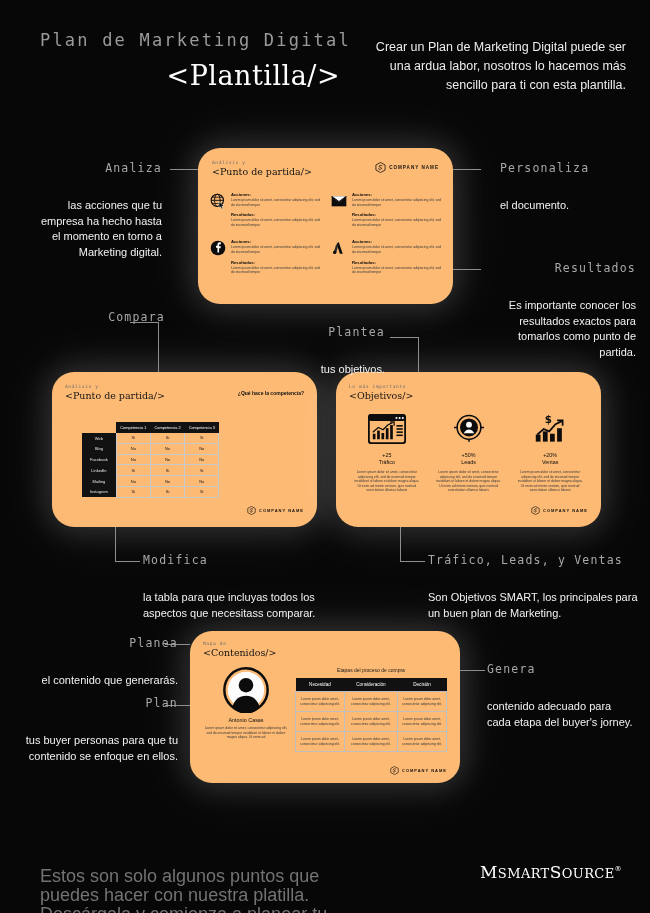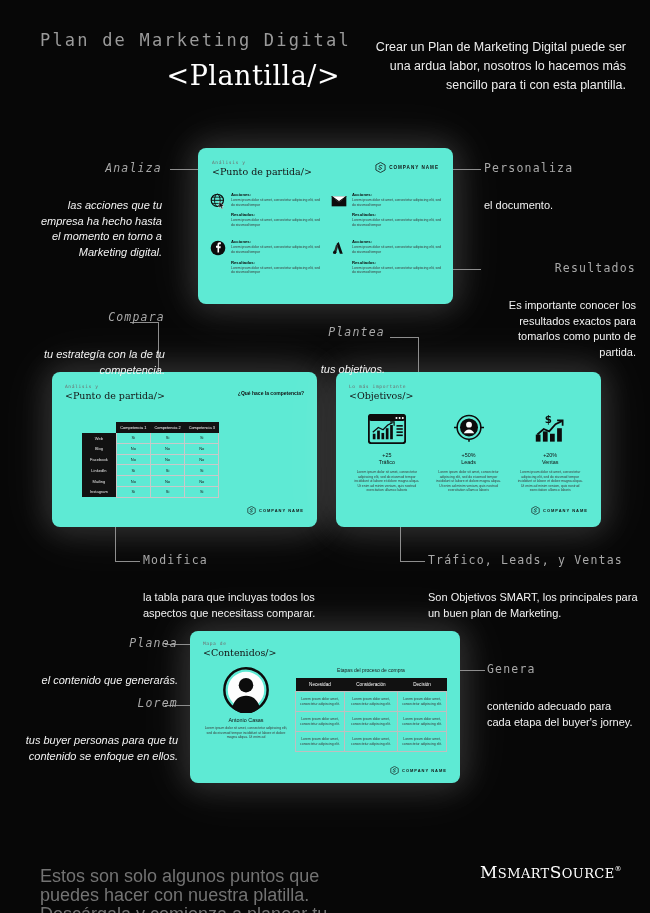--- a/index.html
+++ b/index.html
@@ -41,22 +41,22 @@
     font-size: 27px; color: #ffffff; margin-top: 10px; letter-spacing: .5px;
   }
   .hdr-right {
     position: absolute; left: 368px; top: 38px; width: 258px;
     text-align: right; color: #ededed; font-size: 12.5px; line-height: 19px;
   }
 
   
   .card {
     position: absolute;
-    background: #5eead4;
-    border-radius: 8px;
+    background: #fdba74;
+    border-radius: 22px;
     box-shadow: 0 0 30px 6px rgba(255,255,255,0.14), 0 0 60px 12px rgba(255,255,255,0.06);
     overflow: hidden;
   }
   .card-hdr-small {
     font-family: "DejaVu Sans Mono", monospace;
     font-size: 4.6px; color: #6d6d6d; letter-spacing: .6px;
   }
   .card-hdr-big {
     font-family: "DejaVu Serif", serif;
     font-size: 9.5px; color: #141414; margin-top: 1px;
@@ -75,21 +75,21 @@
   .lbl { font-size: 4.2px; font-weight: bold; color: #0c0c0c; margin-bottom: 1px; }
 
   
   .ln { position: absolute; background: #8e8e8e; }
   .ln-h { height: 1px; }
   .ln-v { width: 1px; }
 
   
   .ann { position: absolute; }
   .ann-title { font-size: 11.5px; margin-bottom: 3px; }
-  .ann-r { text-align: right; font-style: italic; }
+  .ann-r { text-align: right; }
   .ann-l { text-align: left; }
 
   
   table.cmp { border-collapse: collapse; font-family: "Liberation Sans", sans-serif; }
   table.cmp th.chead {
     background: #121212; color: #fff; font-size: 3.9px; font-weight: normal;
     padding: 3px 4px; text-align: center; white-space: nowrap;
   }
   table.cmp th.rhead {
     background: #121212; color: #e6e6e6; font-size: 4px; font-weight: normal;
@@ -224,21 +224,21 @@
   </div>
 
   <div class="ln ln-h" style="left:170px; top:169px; width:28px;"></div>
   <div class="ln ln-h" style="left:453px; top:169px; width:28px;"></div>
   <div class="ln ln-h" style="left:453px; top:269px; width:28px;"></div>
 
   <div class="ann ann-r" style="left:30px; top:161px; width:132px;">
     <div class="ann-title mono-head">Analiza</div>
     <div class="body-txt">las acciones que tu empresa ha hecho hasta el momento en torno a Marketing digital.</div>
   </div>
-  <div class="ann ann-l" style="left:484px; top:161px; width:150px;">
+  <div class="ann ann-l" style="left:500px; top:161px; width:150px;">
     <div class="ann-title mono-head">Personaliza</div>
     <div class="body-txt">el documento.</div>
   </div>
   <div class="ann ann-l" style="left:484px; top:261px; width:152px;text-align:right;">
     <div class="ann-title mono-head">Resultados</div>
     <div class="body-txt">Es importante conocer los resultados exactos para tomarlos como punto de partida.</div>
   </div>
 
   <div class="card" style="left:52px; top:372px; width:265px; height:155px;">
     <div style="position:absolute;left:13px;top:12px;">
@@ -375,21 +375,20 @@
     </div>
   </div>
 
   <div class="ln ln-v" style="left:158px; top:322px; height:50px;"></div>
   <div class="ln ln-h" style="left:130px; top:322px; width:29px;"></div>
   <div class="ln ln-v" style="left:418px; top:337px; height:35px;"></div>
   <div class="ln ln-h" style="left:390px; top:337px; width:29px;"></div>
 
   <div class="ann ann-r" style="left:20px; top:310px; width:145px;">
     <div class="ann-title mono-head">Compara</div>
-    <div class="body-txt">tu estrategía con la de tu competencia.</div>
   </div>
   <div class="ann ann-r" style="left:290px; top:325px; width:95px;">
     <div class="ann-title mono-head">Plantea</div>
     <div class="body-txt">tus objetivos.</div>
   </div>
 
   <div class="ln ln-v" style="left:115px; top:527px; height:34px;"></div>
   <div class="ln ln-h" style="left:115px; top:561px; width:25px;"></div>
   <div class="ln ln-v" style="left:400px; top:527px; height:34px;"></div>
   <div class="ln ln-h" style="left:400px; top:561px; width:25px;"></div>
@@ -463,21 +462,21 @@
 
   <div class="ln ln-h" style="left:165px; top:644px; width:25px;"></div>
   <div class="ln ln-h" style="left:165px; top:705px; width:25px;"></div>
   <div class="ln ln-h" style="left:460px; top:670px; width:25px;"></div>
 
   <div class="ann ann-r" style="left:18px; top:636px; width:160px;">
     <div class="ann-title mono-head">Planea</div>
     <div class="body-txt">el contenido que generarás.</div>
   </div>
   <div class="ann ann-r" style="left:18px; top:696px; width:160px;">
-    <div class="ann-title mono-head">Lorem</div>
+    <div class="ann-title mono-head">Plan</div>
     <div class="body-txt">tus buyer personas para que tu contenido se enfoque en ellos.</div>
   </div>
   <div class="ann ann-l" style="left:487px; top:662px; width:150px;">
     <div class="ann-title mono-head">Genera</div>
     <div class="body-txt">contenido adecuado para cada etapa del buyer's jorney.</div>
   </div>
 
   <div class="foot-txt">Estos son solo algunos puntos que puedes hacer con nuestra platilla. Descárgala y comienza a planear tu estrategia de Marketing Digital.</div>
   <div class="foot-logo">
     <span>M</span><span class="sm">SMART</span><span>S</span><span class="sm">OURCE</span><span class="reg">®</span>

